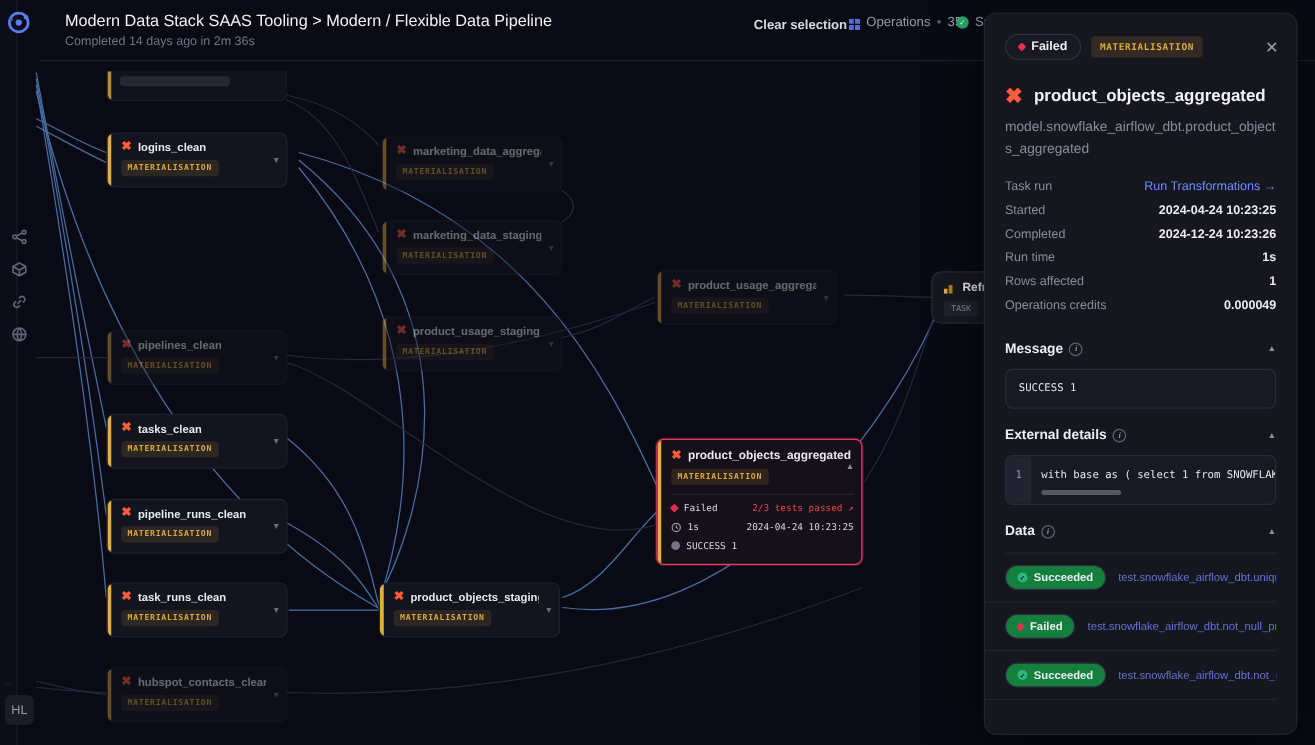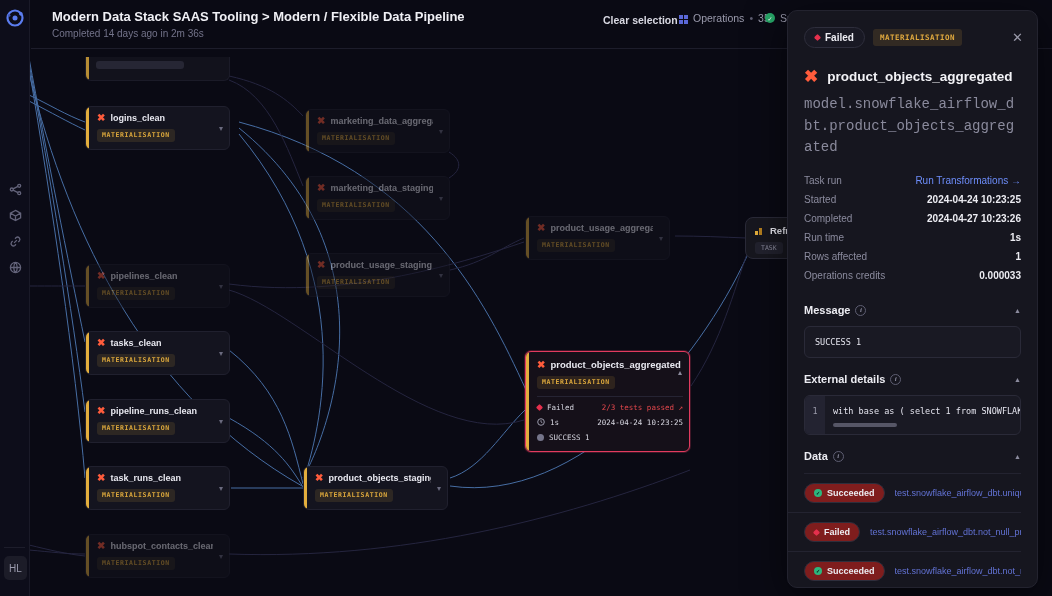--- a/index.html
+++ b/index.html
@@ -3,30 +3,30 @@
 <meta charset="utf-8">
 <style>
   * { margin:0; padding:0; box-sizing:border-box; }
   html,body { width:1052px; height:596px; }
   body { font-family:"Liberation Sans", sans-serif; background:#0a0a14; overflow:hidden; }
   #app { position:relative; width:1052px; height:596px; background:#0a0a14; overflow:hidden; }
   .abs { position:absolute; }
   .mono { font-family:"DejaVu Sans Mono", monospace; }
 
   
-  .sidebar { left:0; top:0; width:30px; height:596px; background:#0d0d1a; border-right:1px solid #1a1a28; z-index:40; }
+  .sidebar { left:0; top:0; width:14px; height:596px; background:#0d0d1a; border-right:1px solid #1a1a28; z-index:40; }
   .logo { position:absolute; left:5px; top:8px; width:20px; height:20px; }
   .side-icons { position:absolute; left:0; top:183px; width:30px; display:flex; flex-direction:column; gap:13px; align-items:center; }
   .side-icons svg { display:block; }
   .side-divider { position:absolute; left:4px; right:4px; top:547px; border-top:1px solid #1d1d2b; }
   .avatar-box { position:absolute; left:4px; top:556px; width:23px; height:24px; background:#1c1c28; border-radius:5px; color:#9a9aac; font-size:10px; display:flex; align-items:center; justify-content:center; }
 
   
   .header { left:31px; top:0; width:1021px; height:49px; background:#0a0a14; border-bottom:1px solid #1d1d2b; z-index:3; }
-  .page-title { position:absolute; left:21px; top:9px; font-size:13px; font-weight:bold; color:#f0f0f5; white-space:nowrap; }
+  .page-title { position:absolute; left:21px; top:9px; font-size:13px; font-weight:normal; color:#f0f0f5; white-space:nowrap; }
   .page-subtitle { position:absolute; left:21px; top:28px; font-size:10px; color:#73738a; }
   .clear-selection { position:absolute; left:572px; top:14px; font-size:10.5px; font-weight:600; color:#d8d8e2; cursor:pointer;text-align:center; }
   .chip { position:absolute; top:12px; display:flex; align-items:center; gap:5px; font-size:10.5px; color:#9a9aac; cursor:pointer; }
   .chip-ops { left:648px;align-items:flex-end; }
   .chip-success { left:734px; }
   .dot-sep { color:#5c5c70; }
   .green-circle { width:10px; height:10px; border-radius:50%; background:#27a567; color:#fff; font-size:6px; display:flex; align-items:center; justify-content:center; }
 
   
   .btn-dark { left:952px; top:2px; width:76px; height:28px; background:#14141f; border:1px solid #23232f; border-radius:8px; z-index:2; }
@@ -69,38 +69,38 @@
 
   
   .panel { left:787px; top:10px; width:251px; height:578px; background:#16161f; border:1px solid #23232f; border-radius:10px; z-index:30; box-shadow:0 10px 40px rgba(0,0,0,.55); overflow:hidden; }
   .panel-header { display:flex; align-items:center; gap:8px; padding:16px 14px 0 16px; }
   .failed-pill { display:inline-flex; align-items:center; gap:5px; border:1px solid #2e2e3c; border-radius:999px; padding:4px 10px; font-size:10px; font-weight:600; color:#ececf2; background:#191924; }
   .type-badge { font-family:"DejaVu Sans Mono",monospace; font-size:7.5px; font-weight:bold; letter-spacing:.5px; color:#e0a93e; background:rgba(224,169,62,.14); padding:4px 7px; border-radius:3px; }
   .close-x { margin-left:auto; color:#9a9aaa; font-size:13px; cursor:pointer; }
   .panel-title-row { display:flex; align-items:center; gap:9px; padding:20px 16px 0; }
   .dbt-logo-lg { color:#ff5c3c; font-size:17px; font-weight:bold; line-height:1; }
   .panel-title { font-size:13.5px; font-weight:bold; color:#f2f2f6; white-space:nowrap; overflow:hidden; }
-  .panel-path { font-family:Liberation Mono, monospace; font-size:14px; color:#8a8a9c; padding:9px 16px 0; word-break:break-all; line-height:1.55; }
+  .panel-path { font-family:Liberation Sans, sans-serif; font-size:11px; color:#8a8a9c; padding:9px 16px 0; word-break:break-all; line-height:1.55; }
   .details { padding:16px 16px 0; }
   .detail-row { display:flex; justify-content:space-between; font-size:10px; margin-bottom:8px; }
   .detail-label { color:#8b8b9e; }
   .detail-value { color:#ececf2; font-weight:600; }
   .detail-value.link { color:#6d8dfa; font-weight:normal; cursor:pointer; }
   .section-heading { display:flex; align-items:center; gap:5px; padding:15px 16px 0; font-size:11px; font-weight:bold; color:#ececf2; }
   .info-circle { width:11px; height:11px; border:1px solid #5e5e72; border-radius:50%; color:#8b8b9e; font-size:7px; font-style:italic; display:flex; align-items:center; justify-content:center; font-family:"Liberation Serif",serif; }
   .collapse { margin-left:auto; color:#8b8b9e; font-size:7px; cursor:pointer; }
   .code-box { margin:10px 16px 0; border:1px solid #2a2a38; border-radius:6px; background:#191923; font-family:"DejaVu Sans Mono",monospace; font-size:8.5px; color:#e4e4ee; padding:10px 10px; }
   .ext-box { margin:10px 16px 0; border:1px solid #2a2a38; border-radius:6px; overflow:hidden; display:flex; background:#191923; }
   .gutter { width:20px; background:#232331; color:#9a9aaa; font-family:"DejaVu Sans Mono",monospace; font-size:8.5px; display:flex; justify-content:center; padding-top:10px; flex:none; }
   .ext-code-wrap { flex:1; min-width:0; }
   .ext-code { padding:10px 8px 2px; font-family:"DejaVu Sans Mono",monospace; font-size:8.5px; color:#e4e4ee; white-space:nowrap; overflow:hidden; }
   .hscroll { width:64px; height:4px; border-radius:2px; background:#565666; margin:5px 0 7px 8px; cursor:pointer; }
   .tests-divider { border-top:1px solid #232330; margin:11px 16px 0; }
   .test-row { display:flex; align-items:center; gap:10px; padding:9px 0 9px 16px; border-bottom:1px solid #232330; margin:0 16px 0 0; cursor:pointer; }
-  .status-pill { display:inline-flex; align-items:center; gap:5px; border:1px solid #2e2e3c; border-radius:999px; padding:4px 9px; font-size:9px; font-weight:600; color:#ececf2; background:#7f1d1d; flex:none; }
+  .status-pill { display:inline-flex; align-items:center; gap:5px; border:1px solid #2e2e3c; border-radius:999px; padding:4px 9px; font-size:9px; font-weight:600; color:#ececf2; background:#15803d; flex:none; }
   .gdot { width:8px; height:8px; border-radius:50%; background:#2cb67d; color:#0a0a14; font-size:5px; display:flex; align-items:center; justify-content:center; font-weight:bold; }
   .test-link { color:#6272d4; font-size:9px; white-space:nowrap; overflow:hidden; flex:1; }
   svg.icon { stroke:#63637a; fill:none; stroke-width:1.4; }
 </style>
 </head>
 <body>
 
 <div id="app">
 
   <svg class="abs edges" width="1052" height="596">
@@ -387,33 +387,33 @@
       <div class="detail-row">
         <span class="detail-label">Task run</span>
         <span class="detail-value link">Run Transformations →</span>
       </div>
       <div class="detail-row">
         <span class="detail-label">Started</span>
         <span class="detail-value">2024-04-24 10:23:25</span>
       </div>
       <div class="detail-row">
         <span class="detail-label">Completed</span>
-        <span class="detail-value">2024-04-27 10:23:26</span>
+        <span class="detail-value">2024-12-24 10:23:26</span>
       </div>
       <div class="detail-row">
         <span class="detail-label">Run time</span>
         <span class="detail-value">1s</span>
       </div>
       <div class="detail-row">
         <span class="detail-label">Rows affected</span>
         <span class="detail-value">1</span>
       </div>
       <div class="detail-row">
         <span class="detail-label">Operations credits</span>
-        <span class="detail-value">0.000033</span>
+        <span class="detail-value">0.000049</span>
       </div>
     </div>
 
     <div class="section-heading">
       <span>Message</span>
       <span class="info-circle">i</span>
       <span class="collapse">▲</span>
     </div>
     <div class="code-box">SUCCESS 1</div>
 

